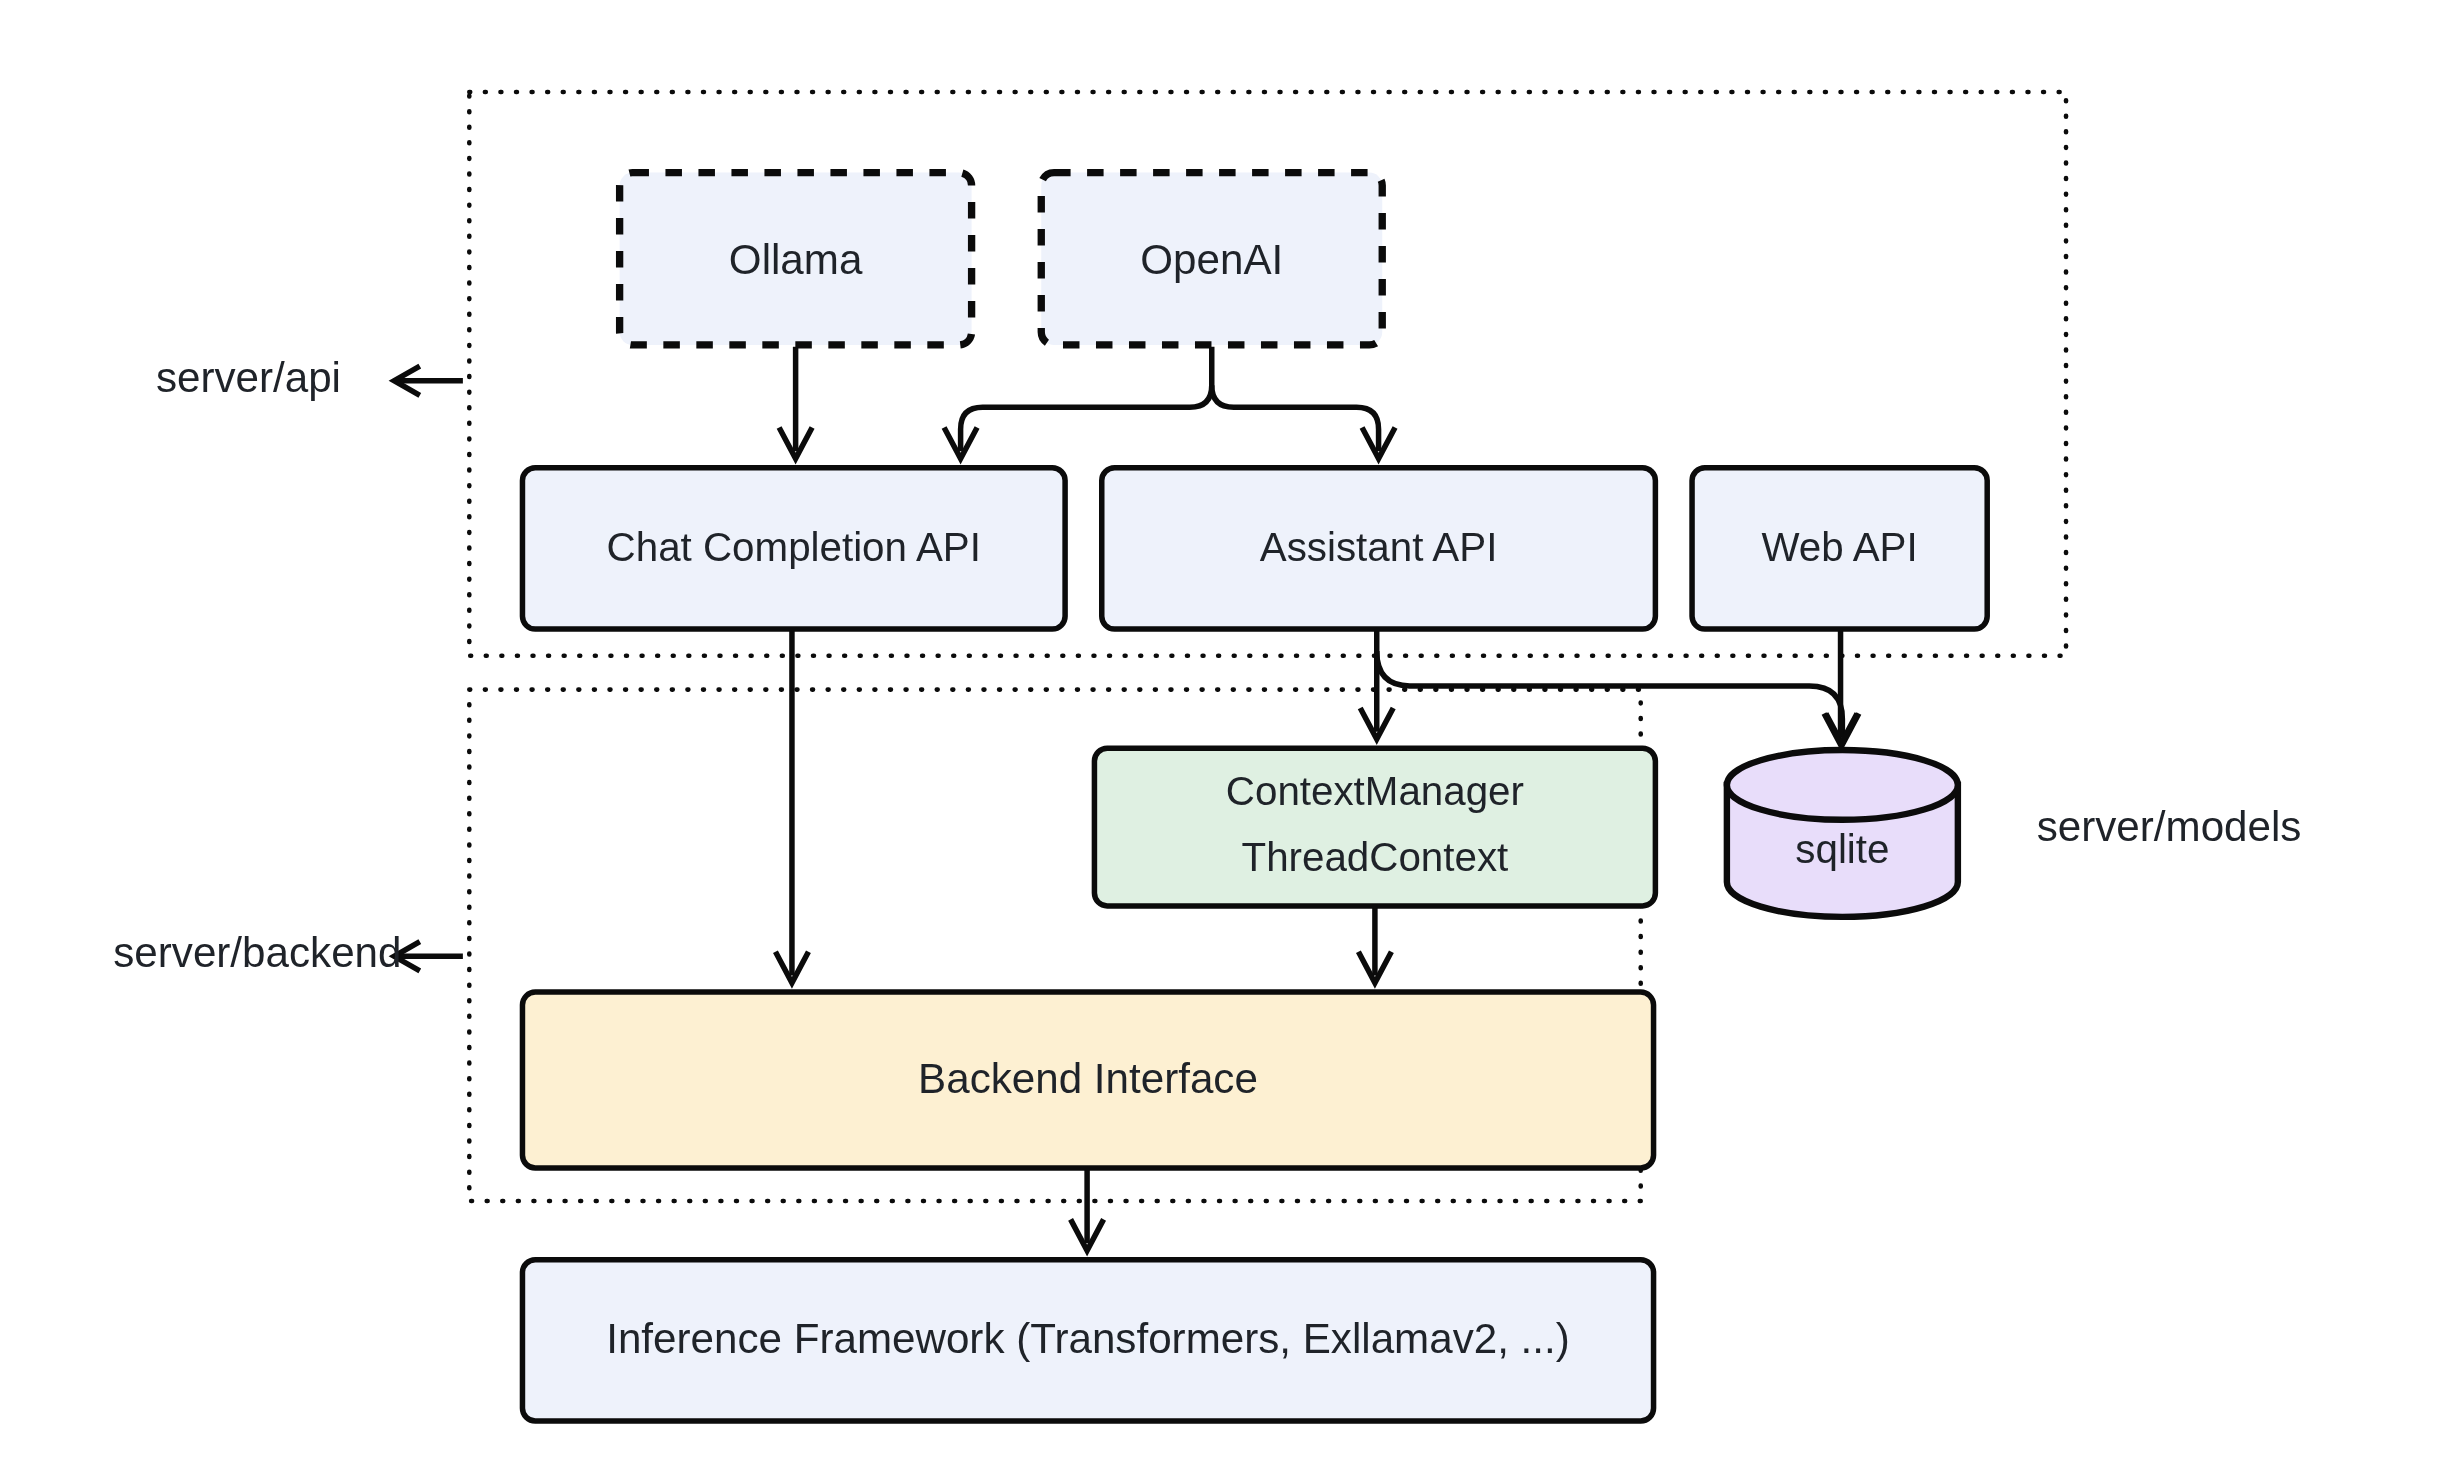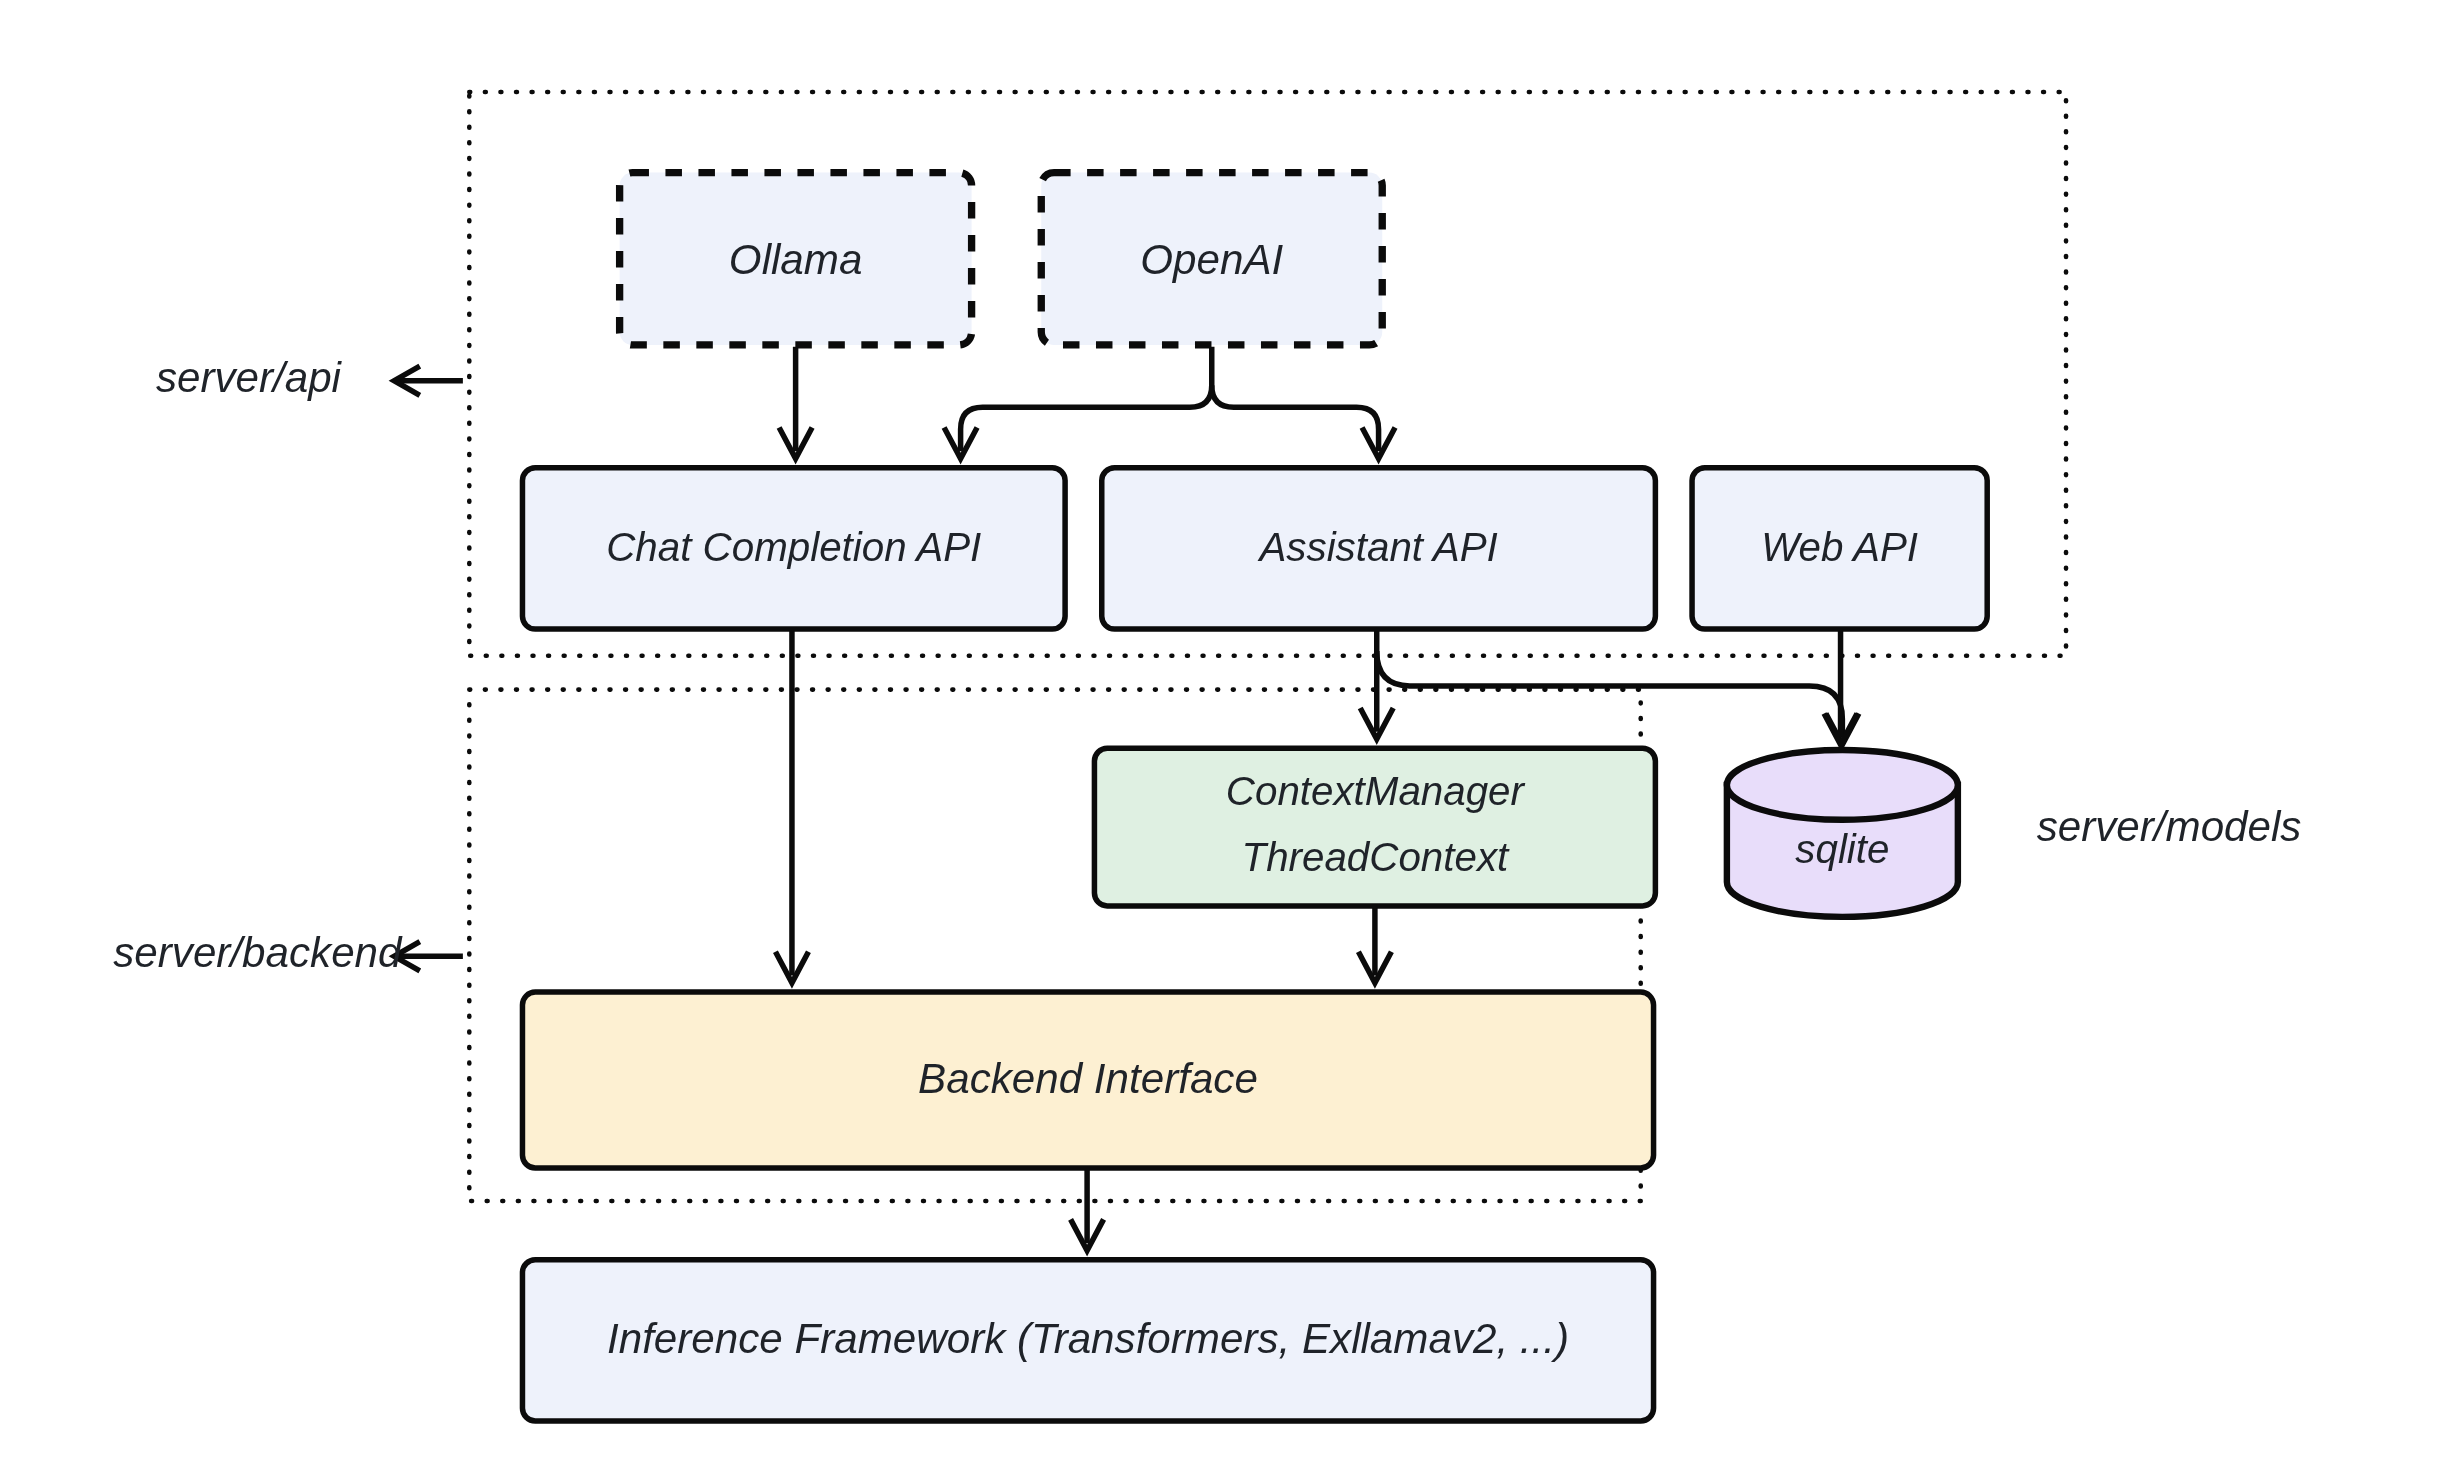--- a/index.html
+++ b/index.html
@@ -11,21 +11,20 @@
     width: 2462px;
     height: 1480px;
     overflow: hidden;
     font-family: "Liberation Sans", sans-serif;
   }
   #diagram-root {
     position: relative;
     width: 2462px;
     height: 1460px;
     background: #ffffff;
-    font-style: italic;
   }
   svg.layer {
     position: absolute;
     top: 0;
     left: 0;
     width: 2462px;
     height: 1480px;
   }
   .node-label {
     font-family: "Liberation Sans", sans-serif;

